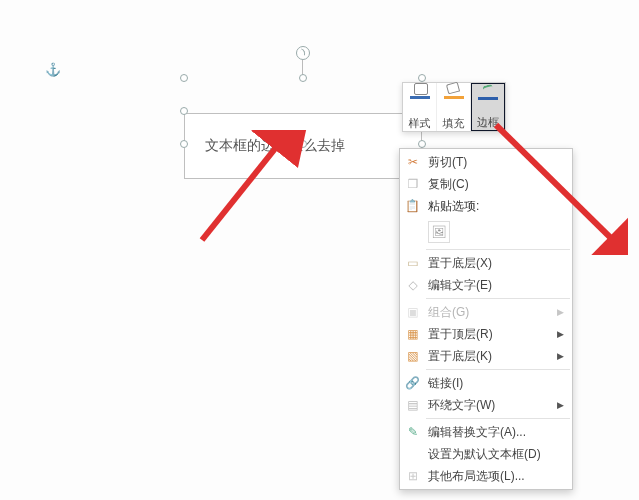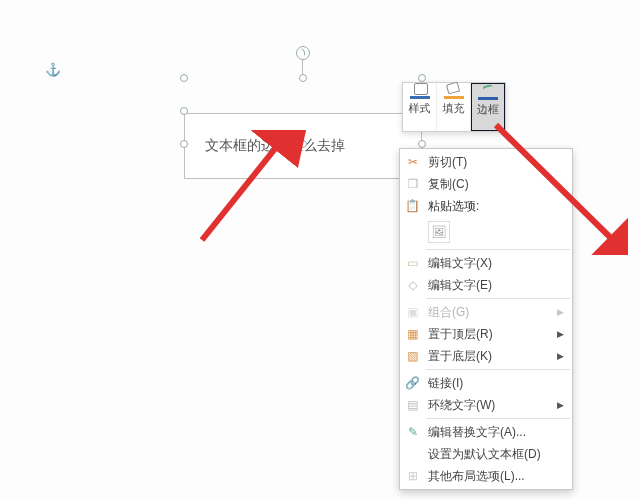--- a/index.html
+++ b/index.html
@@ -76,21 +76,21 @@
       position: absolute;
       left: 402px; top: 82px;
       display: flex;
       background: #fff;
       border: 1px solid #d0d0d0;
       box-shadow: 0 2px 6px rgba(0,0,0,0.15);
     }
     .mini-btn {
       width: 34px; height: 48px;
       display: flex; flex-direction: column;
-      align-items: center; justify-content: flex-start;
+      align-items: center; justify-content: space-between;
       gap: 2px;
       font-size: 11px;
       color: #444;
       border-right: 1px solid #eee;
     }
     .mini-btn:last-child { border-right: none; }
     .mini-btn.active { background: #d8d8d8; border:1px solid #0f172a; }
     .mini-icon { width: 20px; height: 16px; position: relative; }
     .icon-style { border-bottom: 3px solid #3b6db3; }
     .icon-style::before { content:""; position:absolute; left:4px; top:0; width:12px;height:10px;border:1px solid #888;border-radius:2px; }
@@ -195,21 +195,21 @@
   <div class="menu-item header">
     <span class="mi-icon" style="color:#c9a063">📋</span>
     <span>粘贴选项:</span>
   </div>
   <div class="paste-sub">
     <div class="paste-opt">🖼</div>
   </div>
   <div class="menu-sep"></div>
   <div class="menu-item">
     <span class="mi-icon" style="color:#c7b58f">▭</span>
-    <span>编辑文字(X)</span>
+    <span>置于底层(X)</span>
   </div>
   <div class="menu-item">
     <span class="mi-icon" style="color:#bbb">◇</span>
     <span>编辑文字(E)</span>
   </div>
   <div class="menu-sep"></div>
   <div class="menu-item disabled">
     <span class="mi-icon" style="color:#ddd">▣</span>
     <span>组合(G)</span>
     <span class="arrow">▶</span>

